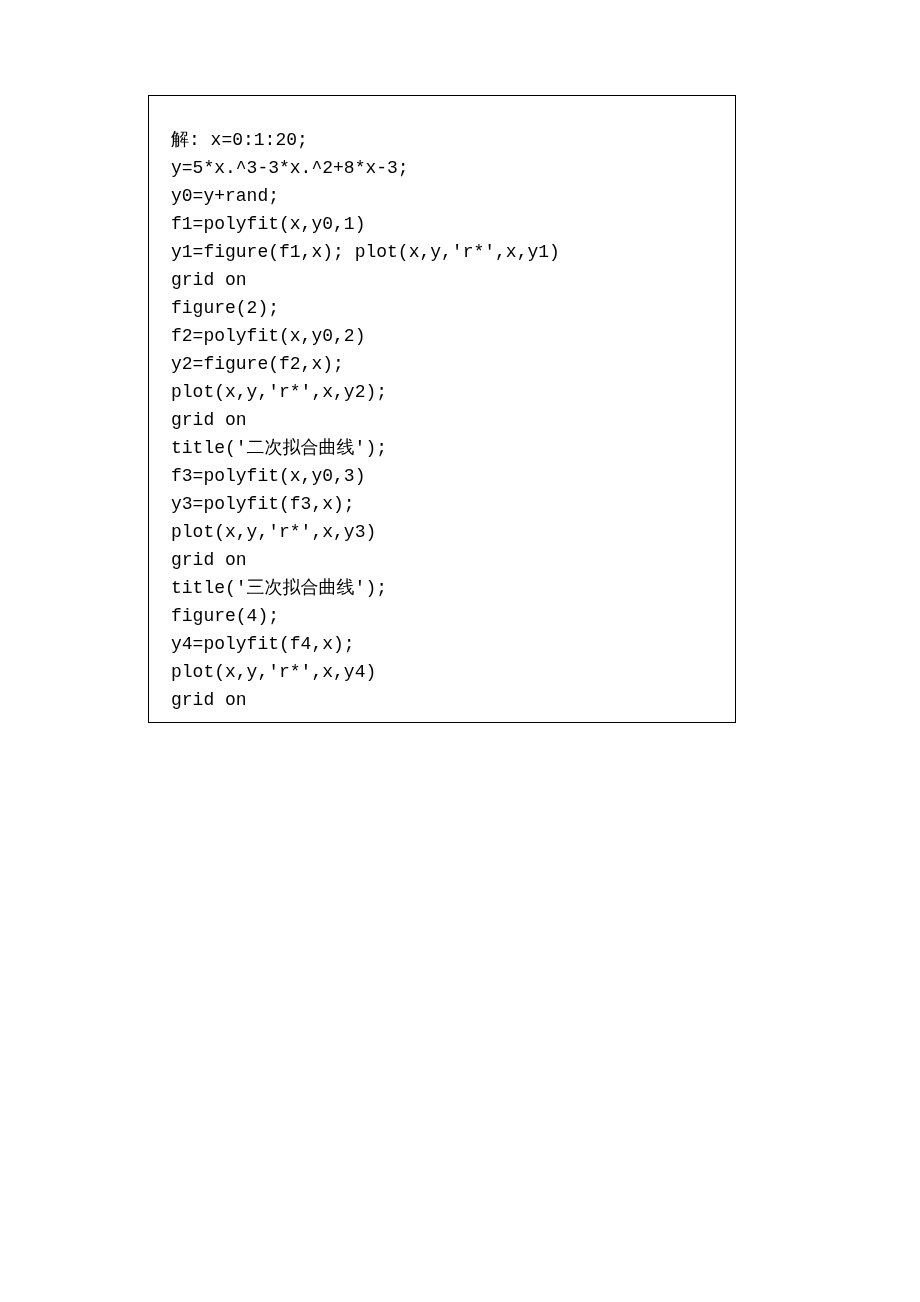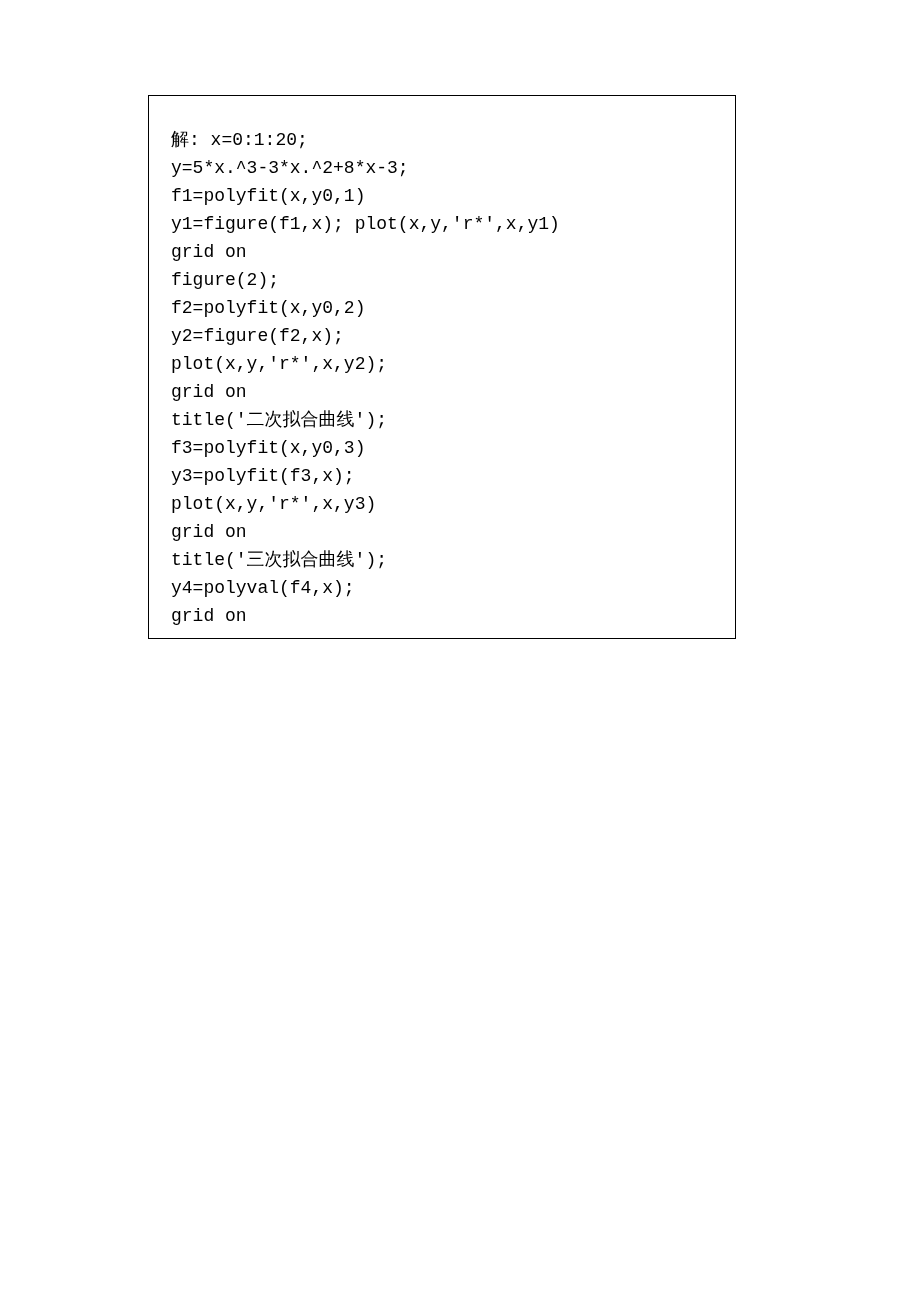--- a/index.html
+++ b/index.html
@@ -28,30 +28,33 @@
       font-family: "SimSun", "宋体", "Courier New", monospace;
     }
   </style>
 </head>
 <body>
 
 <div class="page">
   <div class="code-box">
     <div class="code-line">解: x=0:1:20;</div>
     <div class="code-line">y=5*x.^3-3*x.^2+8*x-3;</div>
+    <div class="code-line">y0=y+rand;</div>
     <div class="code-line">f1=polyfit(x,y0,1)</div>
     <div class="code-line">y1=figure(f1,x); plot(x,y,'r*',x,y1)</div>
     <div class="code-line">grid on</div>
     <div class="code-line">figure(2);</div>
     <div class="code-line">f2=polyfit(x,y0,2)</div>
     <div class="code-line">y2=figure(f2,x);</div>
     <div class="code-line">plot(x,y,'r*',x,y2);</div>
     <div class="code-line">grid on</div>
     <div class="code-line">title('二次拟合曲线');</div>
     <div class="code-line">f3=polyfit(x,y0,3)</div>
     <div class="code-line">y3=polyfit(f3,x);</div>
     <div class="code-line">plot(x,y,'r*',x,y3)</div>
     <div class="code-line">grid on</div>
     <div class="code-line">title('三次拟合曲线');</div>
-    <div class="code-line">y4=polyval(f4,x);</div>
+    <div class="code-line">figure(4);</div>
+    <div class="code-line">y4=polyfit(f4,x);</div>
+    <div class="code-line">plot(x,y,'r*',x,y4)</div>
     <div class="code-line">grid on</div>
   </div>
 </div>
 
 </body></html>

